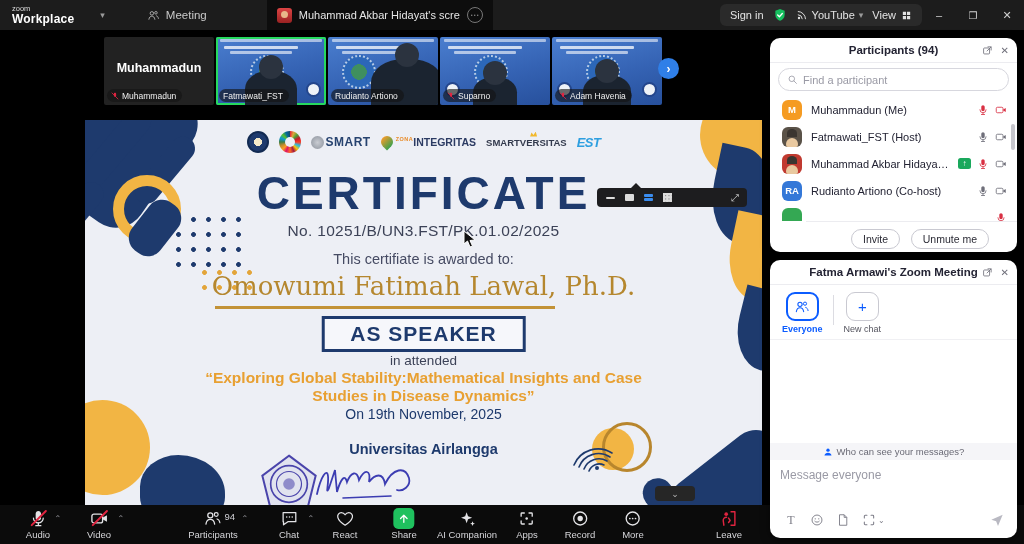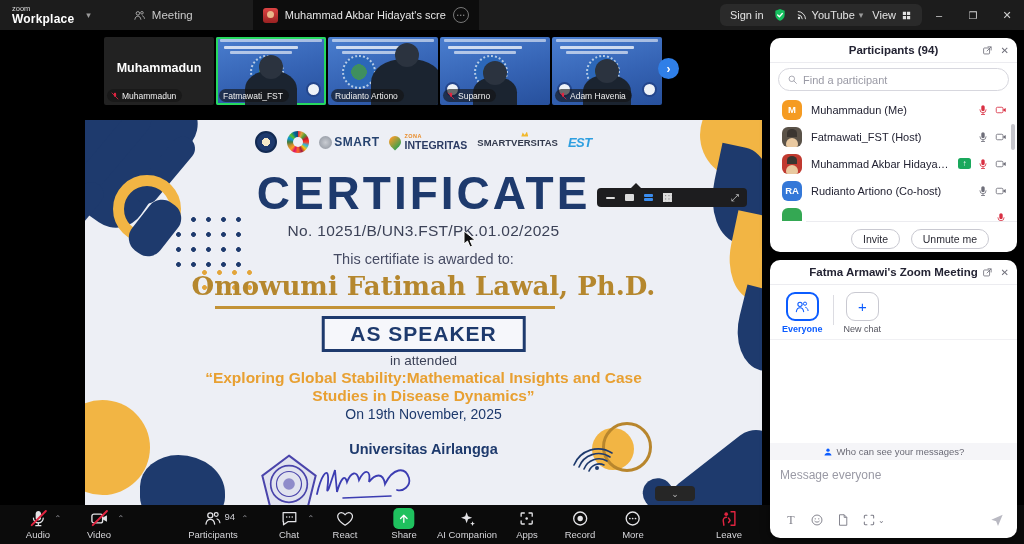--- a/index.html
+++ b/index.html
@@ -1,21 +1,21 @@
 <!DOCTYPE html>
 <html><head>
 <meta charset="utf-8">
 <style>
   * { margin:0; padding:0; box-sizing:border-box; }
   html,body { width:1024px; height:544px; background:#000; font-family:"Liberation Sans", sans-serif; overflow:hidden; }
   .app { position:relative; width:1024px; height:544px; background:#000; overflow:hidden; }
 
   
   .titlebar { position:absolute; top:0; left:0; width:1024px; height:30px; background:#1c1c1c; display:flex; align-items:center; z-index:40; }
-  .zoom-logo { display:flex; align-items:center; gap:4px; padding:0 10px 0 12px; color:#fff; }
+  .zoom-logo { display:flex; align-items:center; gap:18px; padding:0 10px 0 12px; color:#fff; }
   .zoom-logo .lines { display:flex; flex-direction:column; line-height:1; }
   .zoom-logo .small { font-size:7.5px; color:#ddd; }
   .zoom-logo .big { font-size:12px; font-weight:bold; letter-spacing:.2px; }
   .tb-chev { color:#9a9a9a; font-size:9px; margin-left:8px; }
   .meeting-tab { display:flex; align-items:center; gap:6px; color:#c9c9c9; font-size:11.5px; margin-left:32px; }
   .share-tab { margin-left:60px; height:30px; background:#0d0d0d; display:flex; align-items:center; gap:7px; padding:0 10px; color:#e6e6e6; font-size:11px; }
   .share-tab .mini-avatar { width:15px; height:15px; border-radius:3px; background:linear-gradient(#d44, #922); position:relative; }
   .share-tab .mini-avatar::after { content:""; position:absolute; left:4px; top:3px; width:7px; height:7px; border-radius:50%; background:#e8b88a; }
   .tab-more { width:16px; height:16px; border:1px solid #777; border-radius:50%; color:#ccc; font-size:9px; display:flex; align-items:center; justify-content:center; }
   .tb-right { margin-left:auto; display:flex; align-items:center; }
@@ -46,31 +46,31 @@
   .deco { position:absolute; }
 
   .cert-logos { position:absolute; top:11px; left:0; width:100%; display:flex; align-items:center; justify-content:center; gap:10px; }
   .logo-seal { width:22px; height:22px; border-radius:50%; background:radial-gradient(circle,#f4e9c9 0 30%, #1e3a6d 31% 100%); border:2px solid #122a52; }
   .logo-sdg { width:22px; height:22px; border-radius:50%; background:conic-gradient(#e5243b,#dda63a,#4c9f38,#c5192d,#ff3a21,#26bde2,#fcc30b,#a21942,#fd6925,#dd1367,#fd9d24,#bf8b2e,#3f7e44,#0a97d9,#56c02b,#00689d,#19486a); position:relative; }
   .logo-sdg::after { content:""; position:absolute; inset:6px; border-radius:50%; background:#edeff5; }
   .logo-smart { font-size:12px; font-weight:bold; color:#27436f; letter-spacing:.5px; display:flex; align-items:center; gap:2px; }
   .logo-smart::before { content:""; width:13px; height:13px; border-radius:50%; background:radial-gradient(circle,#c9ccd2,#8b919c); }
   .logo-zona { display:flex; align-items:center; gap:3px; }
   .logo-zona .pin { width:12px; height:12px; border-radius:50% 50% 50% 0; transform:rotate(-45deg); background:linear-gradient(#f39c2c,#3da04c); }
-  .logo-zona .zt { display:flex; flex-direction:column; line-height:1; text-align:left; }
+  .logo-zona .zt { display:flex; flex-direction:row; line-height:1; text-align:left; }
   .logo-zona .zt .top { font-size:5.5px; color:#e98c2a; font-weight:bold; letter-spacing:.5px; }
   .logo-zona .zt .bot { font-size:10.5px; color:#2c3b63; font-weight:bold; }
   .logo-sv { font-size:9.5px; font-weight:bold; color:#333a4d; position:relative; }
   .logo-sv::before { content:""; position:absolute; top:-5px; left:44px; width:7px; height:5px; background:#f2b92e; clip-path:polygon(0 100%,20% 20%,50% 70%,80% 0,100% 100%); }
   .logo-est { font-size:13px; font-weight:bold; font-style:italic; color:#2e9fe0; letter-spacing:-.5px; }
 
   .cert-title { top:46px; font-size:46px; font-weight:bold; letter-spacing:3px; }
   .cert-no { top:102px; font-size:15.5px; color:#3c4257; letter-spacing:.3px; }
   .cert-awarded { top:131px; font-size:14.5px; color:#464b63; }
-  .cert-name { top:151px; font-family:"DejaVu Serif", serif; font-size:26px; font-weight:bold; color:#b5872e; }
+  .cert-name { top:151px; font-family:"DejaVu Serif", serif; font-size:26px; font-weight:normal; color:#b5872e; }
   .cert-underline { position:absolute; top:186px; left:130px; width:340px; height:3px; background:#c29237; }
   .cert-rolebox { position:absolute; top:196px; left:50%; transform:translateX(-50%); border:3px solid #1e3a6d; background:#f6f7fb; padding:3px 26px; }
   .cert-role { font-size:21px; font-weight:bold; color:#1e3a6d; letter-spacing:1px; }
   .cert-attended { top:233px; font-size:13.5px; color:#3c4257; }
   .cert-event1 { top:249px; font-size:15.5px; font-weight:bold; color:#e8a032; }
   .cert-event2 { top:267px; font-size:15.5px; font-weight:bold; color:#e8a032; }
   .cert-date { top:286px; font-size:14px; font-weight:500; }
   .cert-fac { top:303px; font-size:14.5px; font-weight:bold; }
   .cert-univ { top:321px; font-size:14.5px; font-weight:bold; }
 

